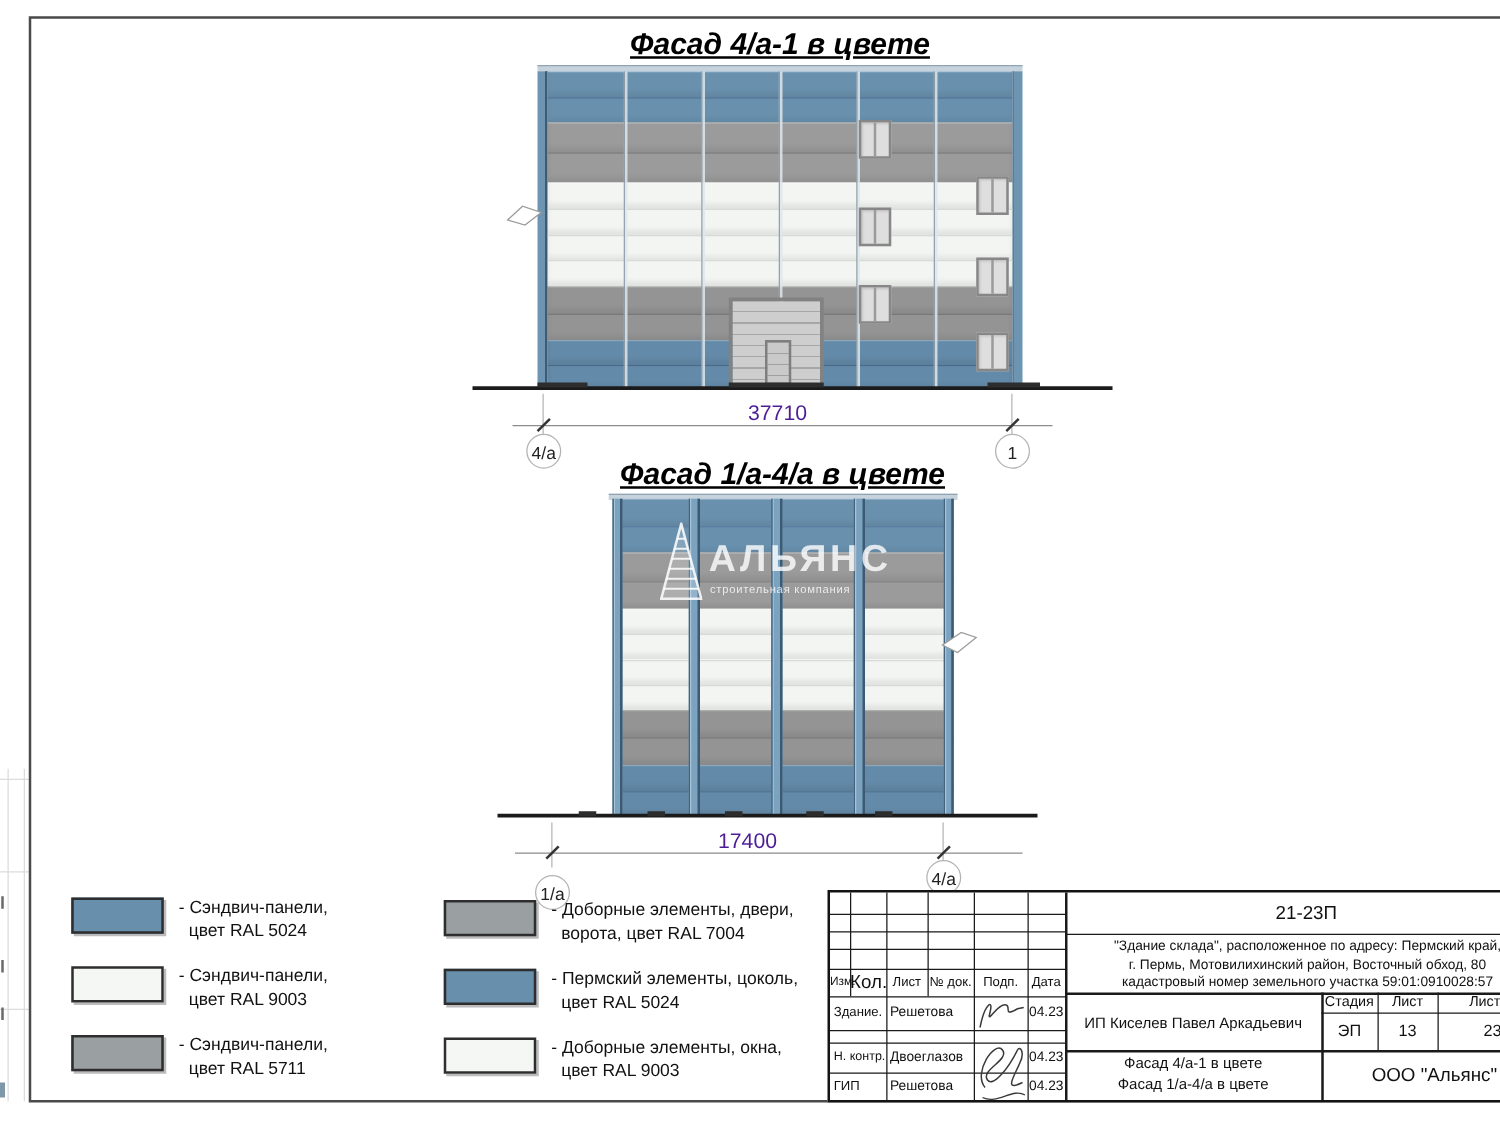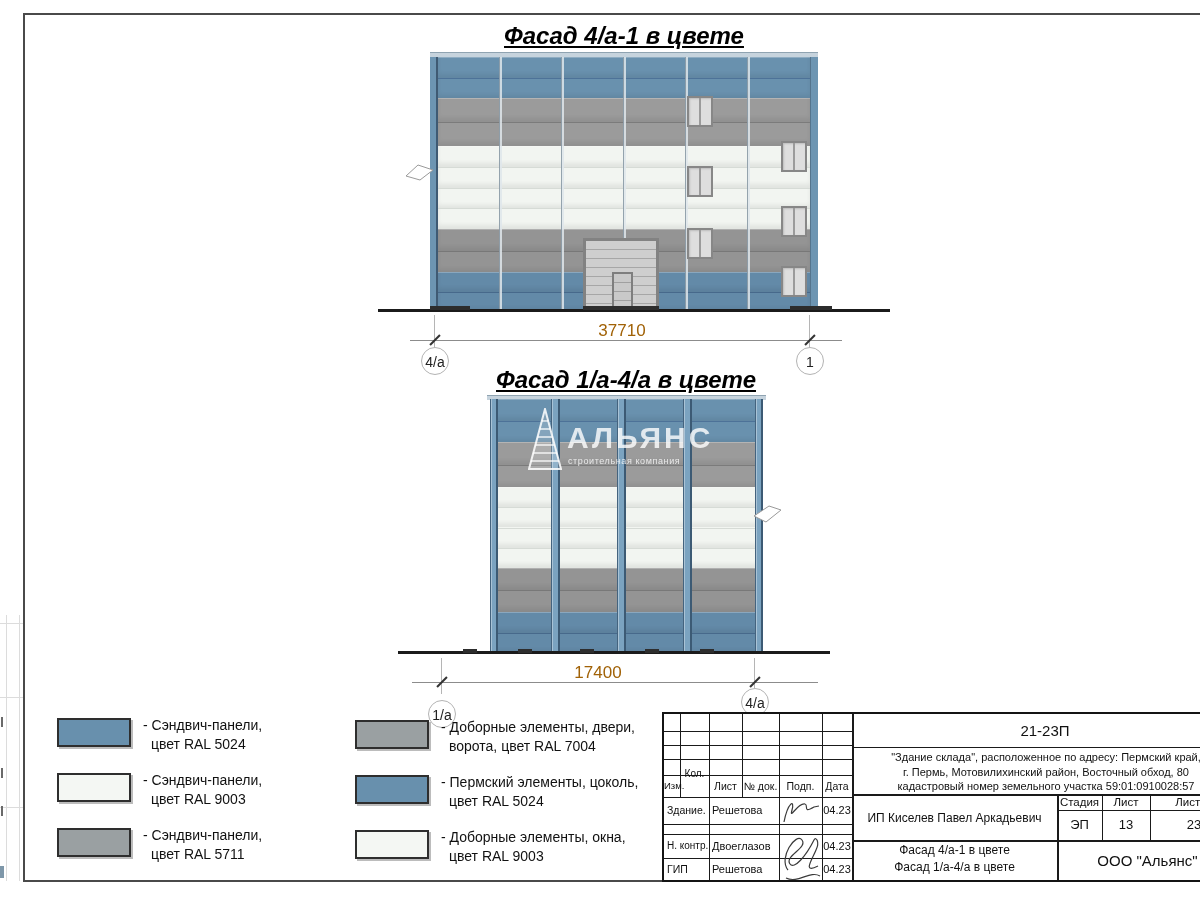--- a/index.html
+++ b/index.html
@@ -26,31 +26,31 @@
        box-sizing:border-box;box-shadow:inset 1px 1px 2px rgba(0,0,0,0.15);}
   .win i{position:absolute;left:50%;top:0;bottom:0;width:2px;background:#9b9b9b;margin-left:-1px;}
   .gate{position:absolute;border:3px solid #828282;box-sizing:border-box;
         background:repeating-linear-gradient(180deg,#cecece 0 8px,#a6a6a6 8px 9px);}
   .wicket{position:absolute;border:2px solid #7e7e7e;box-sizing:border-box;
           background:repeating-linear-gradient(180deg,#c9c9c9 0 8px,#a0a0a0 8px 9px);}
   
   .extline{position:absolute;width:1px;background:#b5b5b5;}
   .dimline{position:absolute;height:1px;background:#8c8c8c;}
   .tick{position:absolute;width:14px;height:2px;background:#333;transform:rotate(-45deg);}
-  .dimtext{position:absolute;font-size:17px;color:#a16207;text-align:center;}
+  .dimtext{position:absolute;font-size:17px;color:#4c1d95;text-align:center;}
   .axis{position:absolute;width:28px;height:28px;border:1px solid #b3b3b3;border-radius:50%;
         background:#fff;text-align:center;line-height:28px;font-size:14px;color:#222;box-sizing:border-box;}
   
   .sw{position:absolute;width:74px;height:29px;border:2px solid #2e2e2e;box-sizing:border-box;
       box-shadow:2px 2px 0 #bcbcbc;}
   .leg{position:absolute;font-size:14px;line-height:18.5px;color:#111;}
   .leg span{display:block;}
   .leg span + span{padding-left:8px;}
   
-  #watermark{position:absolute;left:520px;top:405px;width:200px;height:72px;z-index:6;pointer-events:none;}
+  #watermark{position:absolute;left:520px;top:415px;width:200px;height:72px;z-index:6;pointer-events:none;}
   #wm-name{position:absolute;left:47px;top:16px;font-size:30px;font-weight:bold;letter-spacing:3px;
            color:rgba(255,255,255,0.8);}
   #wm-sub{position:absolute;left:48px;top:51px;font-size:9px;letter-spacing:0.6px;
           color:rgba(255,255,255,0.8);}
   
   .brk{position:absolute;z-index:7;}
   
   #title-block{position:absolute;left:662px;top:712px;width:578px;height:170px;
                border:2px solid #141414;box-sizing:border-box;background:#fff;font-size:11px;color:#111;}
   .vl,.hl{position:absolute;background:#1a1a1a;}
@@ -306,21 +306,21 @@
   <div class="hl" style="left:0;top:110px;width:188px;height:1px;"></div>
   <div class="hl" style="left:0;top:120px;width:188px;height:1px;"></div>
   <div class="hl" style="left:0;top:144px;width:188px;height:1px;"></div>
 
   <div class="hl" style="left:188px;top:33px;width:386px;height:1px;"></div>
   <div class="hl" style="left:188px;top:80px;width:386px;height:2px;"></div>
   <div class="hl" style="left:393px;top:96px;width:181px;height:1px;"></div>
   <div class="hl" style="left:188px;top:126px;width:386px;height:2px;"></div>
 
   <div class="tbc" style="left:0;top:61px;width:16px;line-height:22px;font-size:9.5px;">Изм.</div>
-  <div class="tbc" style="left:16px;top:49px;width:29px;line-height:22px;font-size:10px;text-align:center;">Кол.</div>
+  <div class="tbc" style="left:16px;top:61px;width:29px;line-height:22px;font-size:15px;text-align:center;">Кол.</div>
   <div class="tbc" style="left:45px;top:61px;width:33px;line-height:22px;font-size:10.5px;">Лист</div>
   <div class="tbc" style="left:78px;top:61px;width:37px;line-height:22px;font-size:10.5px;">№ док.</div>
   <div class="tbc" style="left:115px;top:61px;width:43px;line-height:22px;font-size:10.5px;">Подп.</div>
   <div class="tbc" style="left:158px;top:61px;width:30px;line-height:22px;font-size:10.5px;">Дата</div>
 
   <div class="tbl" style="left:3px;top:83px;width:42px;line-height:27px;font-size:10.5px;">Здание.</div>
   <div class="tbl" style="left:48px;top:83px;width:66px;line-height:27px;font-size:11px;">Решетова</div>
   <div class="tbc" style="left:158px;top:83px;width:30px;line-height:27px;font-size:11px;">04.23</div>
 
   <div class="tbl" style="left:3px;top:120px;width:42px;line-height:24px;font-size:10px;">Н. контр.</div>

